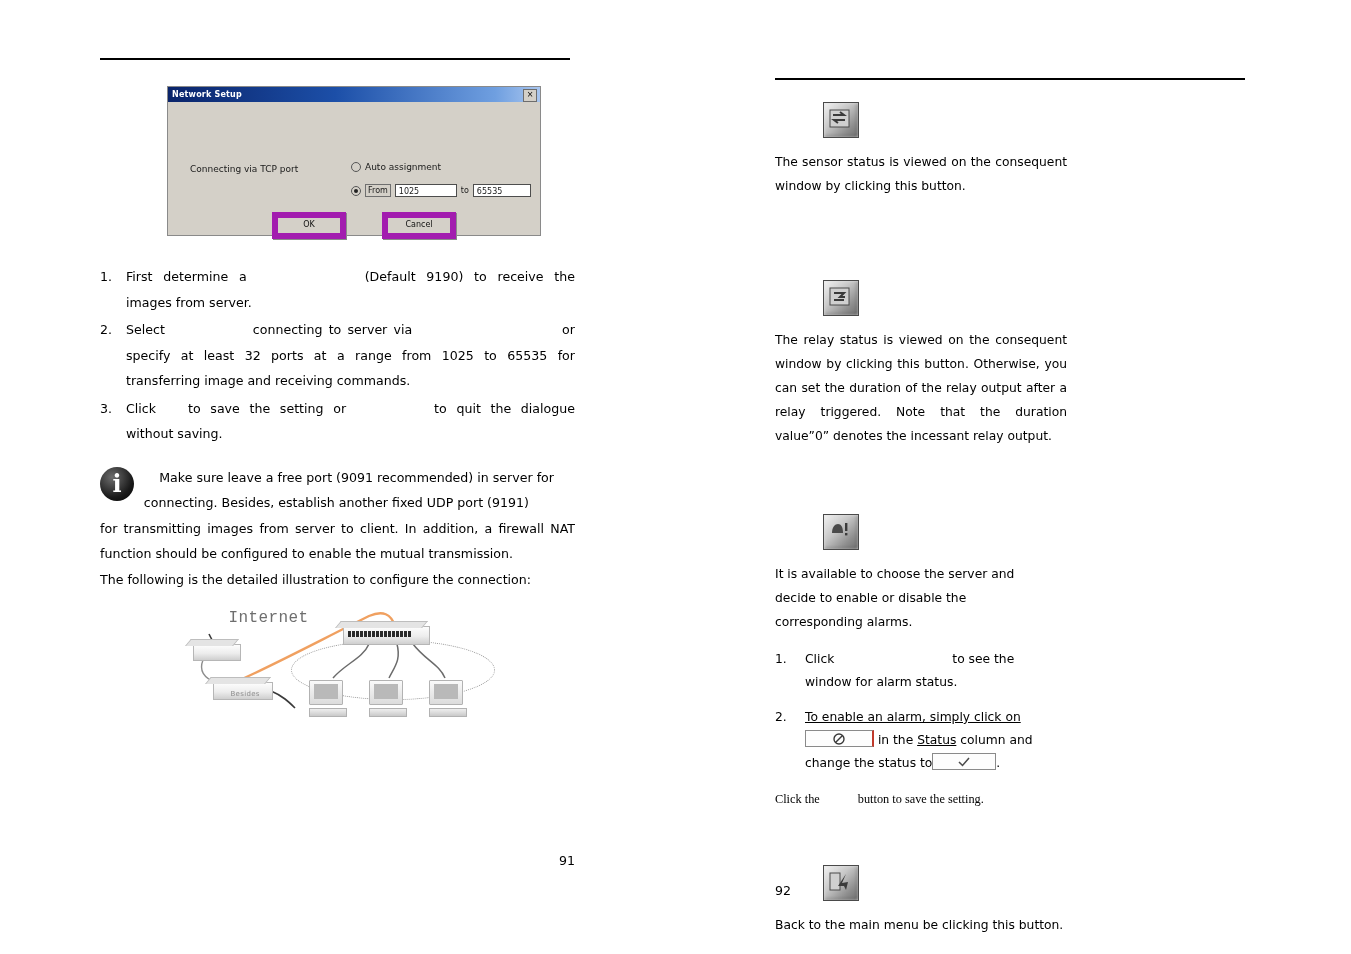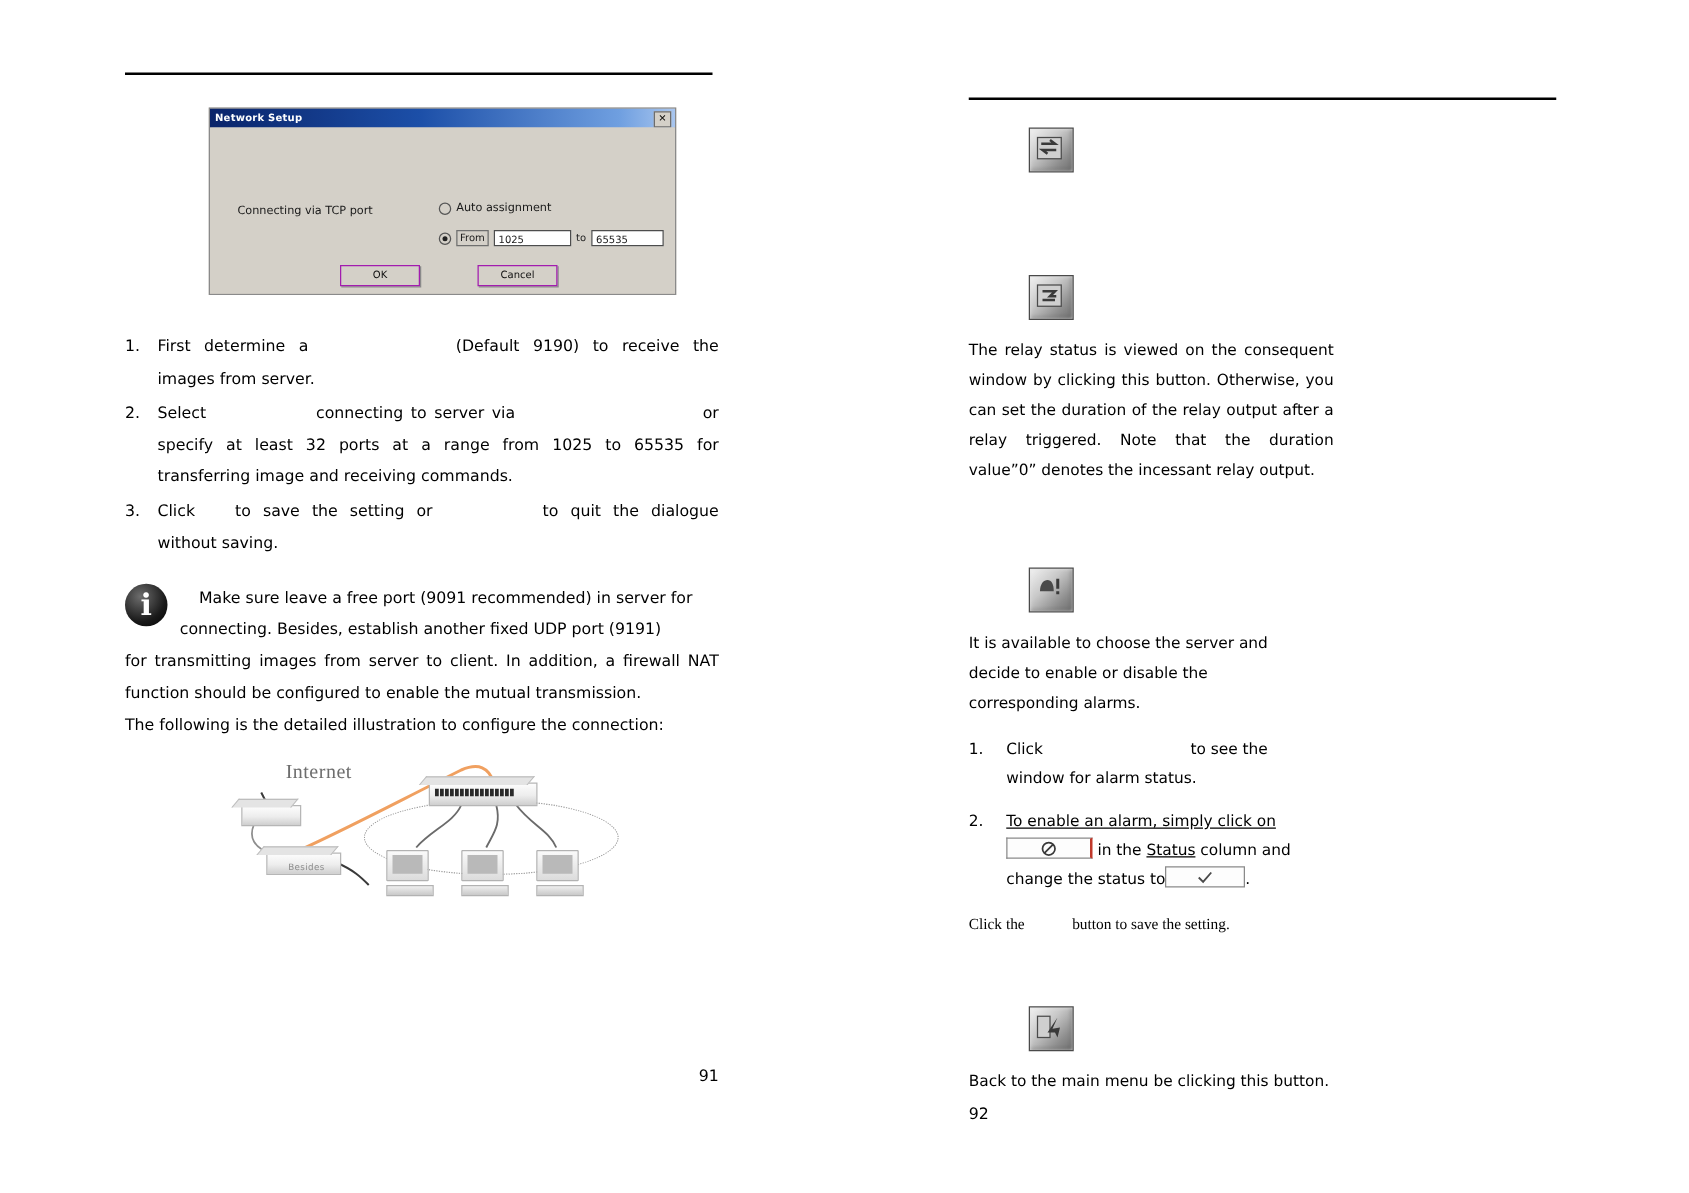--- a/index.html
+++ b/index.html
@@ -131,21 +131,21 @@
     box-sizing: border-box;
   }
   .ns-input-from { width: 62px; }
   .ns-input-to { width: 58px; }
   .ns-to-word { font-size: 8px; }
   .ns-btn {
     position: absolute;
     width: 62px;
     height: 15px;
     background: #d4d0c8;
-    border: 1px solid #a21caf;
+    border: 6px solid #a21caf;
     box-shadow: 1px 1px 0 #8a8a8a;
     font-size: 8px;
     line-height: 14px;
     text-align: center;
     color: #111;
     filter: blur(0.2px);
   }
   .ns-btn-ok { left: 104px; top: 110px; }
   .ns-btn-cancel { left: 214px; top: 110px; }
 
@@ -207,21 +207,21 @@
   .netdiagram {
     margin: 12px auto 0 auto;
     width: 330px;
     height: 122px;
     position: relative;
   }
   .nd-internet {
     position: absolute;
     left: 56px;
     top: 5px;
-    font-family: Liberation Serif, serif;
+    font-family: Liberation Mono, monospace;
     font-size: 16px;
     color: #6e6e6e;
     letter-spacing: 0.4px;
   }
   .nd-firewall-label {
     position: absolute;
     left: 58px;
     top: 86px;
     font-size: 7px;
     color: #8e8e8e;
@@ -471,20 +471,21 @@
     <div class="header-rule"></div>
 
     <div class="sect" style="margin-top:22px;">
       <div class="toolicon">
         <svg width="24" height="24" viewBox="0 0 24 24">
           <rect x="2" y="3" width="19" height="17" fill="#cfcfcf" stroke="#4a4a4a"></rect>
           <path d="M5 8 h11 l-4 -3" fill="none" stroke="#3a3a3a" stroke-width="2"></path>
           <path d="M17 13 h-11 l4 3" fill="none" stroke="#3a3a3a" stroke-width="2"></path>
         </svg>
       </div>
+      <div class="rtext narrow">The sensor status is viewed on the consequent window by clicking this button.</div>
     </div>
 
     <div class="sect" style="margin-top:82px;">
       <div class="toolicon">
         <svg width="24" height="24" viewBox="0 0 24 24">
           <rect x="2" y="3" width="19" height="17" fill="#cfcfcf" stroke="#4a4a4a"></rect>
           <path d="M6 8 h10 l-4 4 h5" fill="none" stroke="#3a3a3a" stroke-width="2"></path>
           <path d="M6 15 h10" fill="none" stroke="#3a3a3a" stroke-width="2"></path>
         </svg>
       </div>

